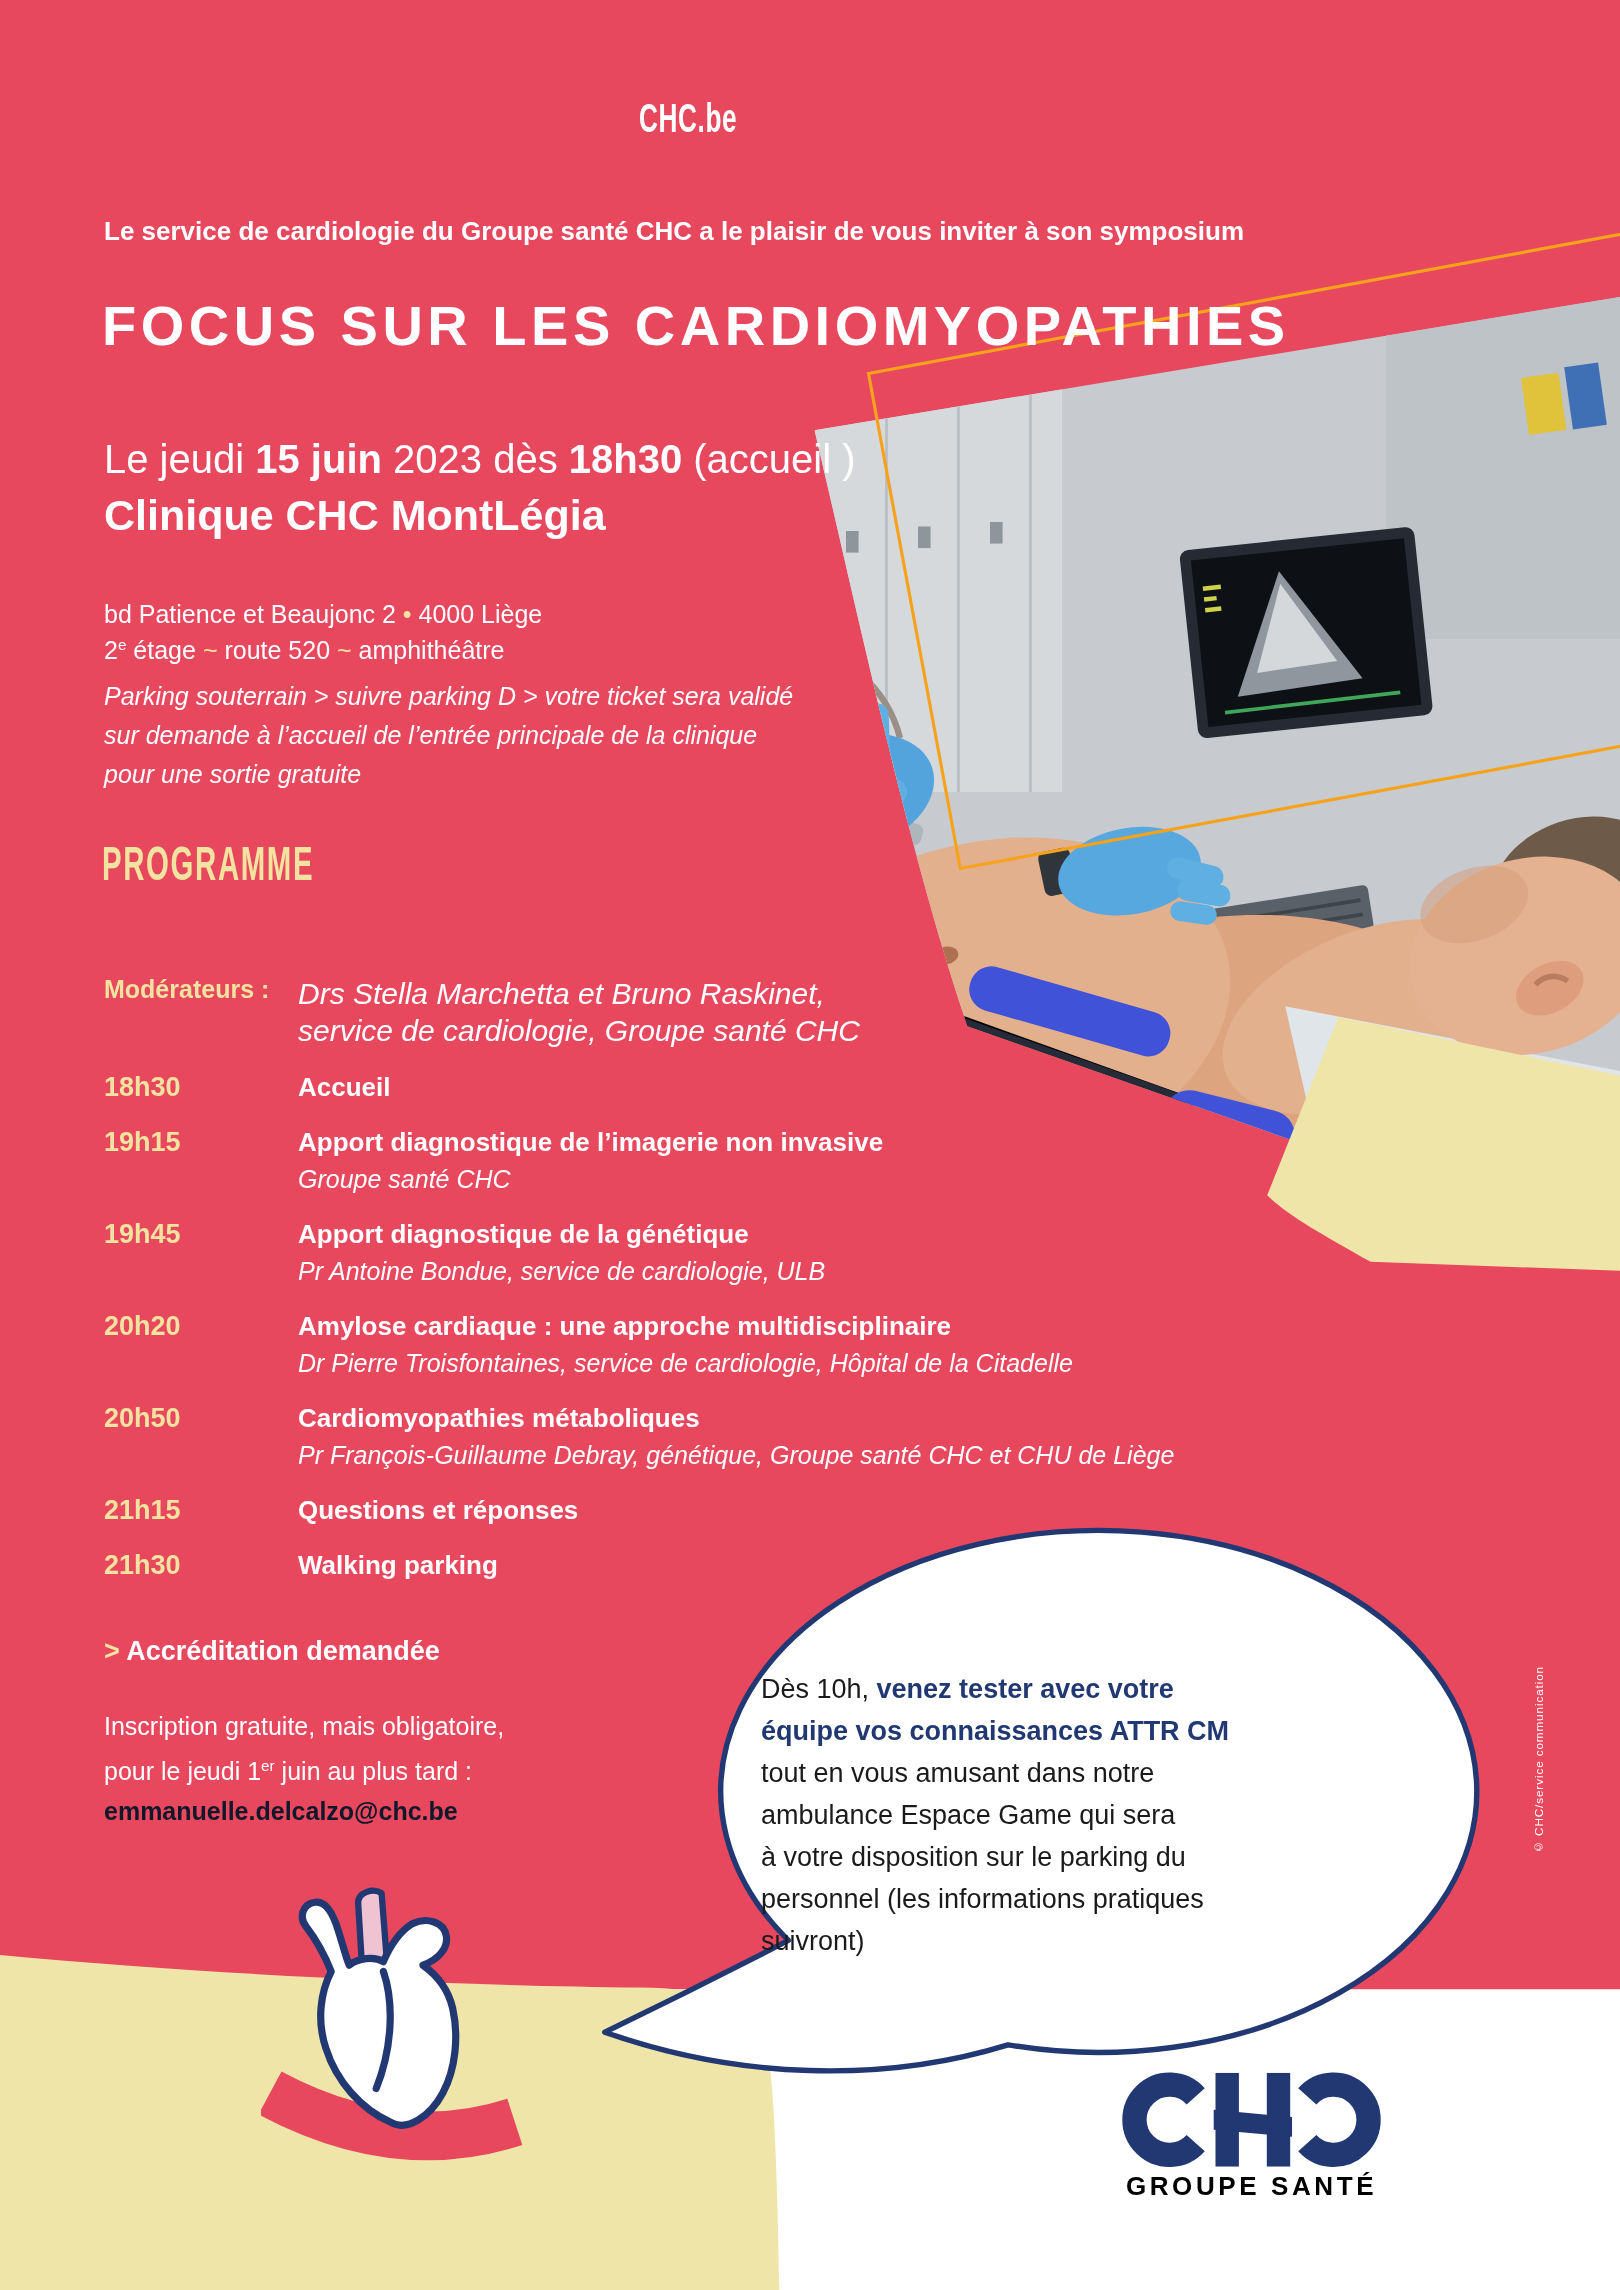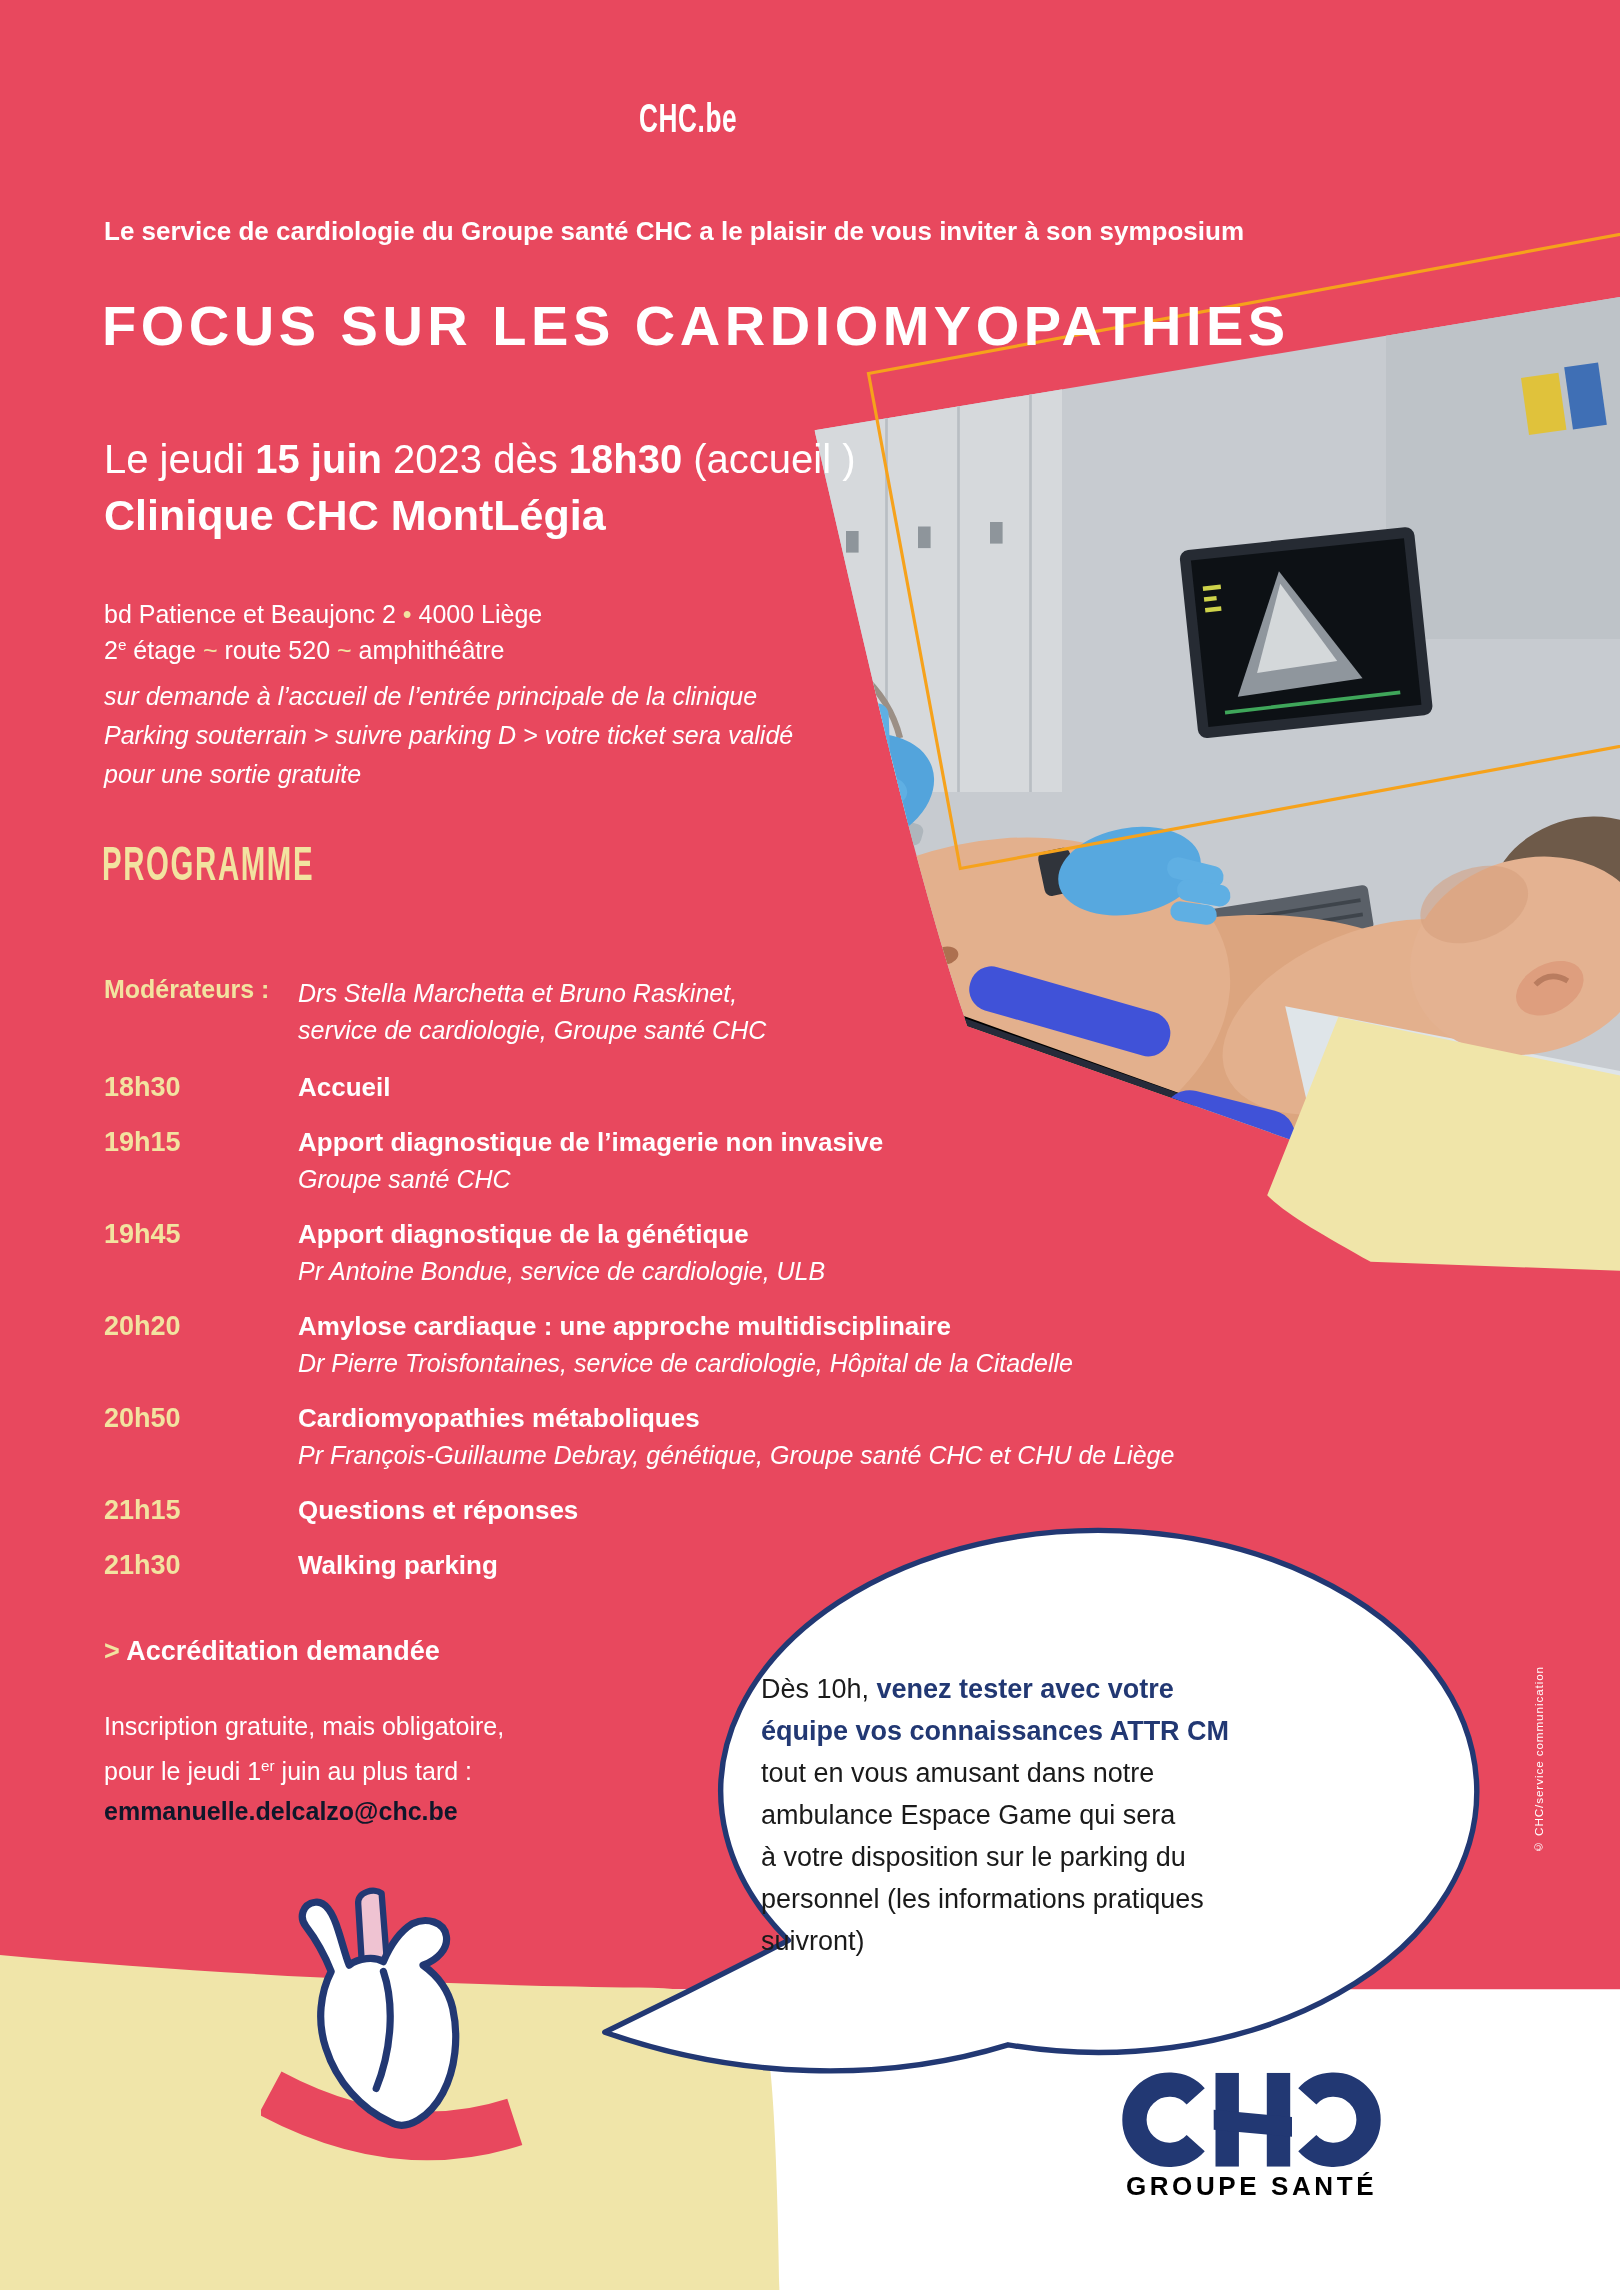--- a/index.html
+++ b/index.html
@@ -19,21 +19,21 @@
   .venue{left:104px;top:491px;font-size:43px;font-weight:bold;white-space:nowrap;}
   .addr{left:104px;font-size:25px;white-space:nowrap;font-weight:400;margin-top:44px;}
   .addr .yel{color:#F2E3A0;}
   .addr sup{font-size:15.3px;}
   .parking{left:104px;top:677px;font-size:25px;font-style:italic;line-height:39px;white-space:nowrap;}
   .prog-heading{left:102px;top:835px;font-size:49px;font-weight:bold;color:#F2E3A0;
     letter-spacing:2.7px;transform:scaleX(.60);transform-origin:left center;white-space:nowrap;}
   
   .moderators{left:104px;top:975px;display:flex;}
   .mod-label{width:194px;min-width:194px;font-size:25px;font-weight:bold;color:#F2E3A0;white-space:nowrap;}
-  .mod-lines{font-size:25px;font-style:italic;line-height:37px;white-space:nowrap;}
+  .mod-lines{font-size:30px;font-style:italic;line-height:37px;white-space:nowrap;}
   .programme{left:104px;top:1069px;}
   .prow{display:flex;margin-bottom:18px;}
   .ptime{width:194px;min-width:194px;font-size:27px;font-weight:bold;color:#F2E3A0;line-height:37px;white-space:nowrap;}
   .pbody{line-height:37px;}
   .ptitle{font-size:26px;font-weight:bold;white-space:nowrap;}
   .pspk{font-size:25px;font-style:italic;white-space:nowrap;}
   .accreditation{left:104px;top:1636px;font-size:27px;font-weight:bold;white-space:nowrap;}
   .accreditation .yel{color:#F2E3A0;}
   .registration{left:104px;top:1706px;font-size:25px;line-height:40px;white-space:nowrap;}
   .registration sup{font-size:15.3px;}
@@ -175,22 +175,22 @@
   <div class="abs venue">Clinique CHC MontLégia</div>
 
   <div class="abs addr" style="top:556px;">
     <span>bd Patience et Beaujonc 2 </span><span class="yel">•</span><span> 4000 Liège</span>
   </div>
   <div class="abs addr" style="top:592px;">
     <span>2</span><sup>e</sup><span> étage </span><span class="yel">~</span><span> route 520 </span><span class="yel">~</span><span> amphithéâtre</span>
   </div>
 
   <div class="abs parking">
+    <div>Parking souterrain &gt; suivre parking D &gt; votre ticket sera validé</div>
     <div>sur demande à l’accueil de l’entrée principale de la clinique</div>
-    <div>Parking souterrain &gt; suivre parking D &gt; votre ticket sera validé</div>
     <div>pour une sortie gratuite</div>
   </div>
 
   <div class="abs prog-heading">PROGRAMME</div>
 
   <div class="abs moderators">
     <div class="mod-label">Modérateurs :</div>
     <div class="mod-lines">
       <div>Drs Stella Marchetta et Bruno Raskinet,</div>
       <div>service de cardiologie, Groupe santé CHC</div>

